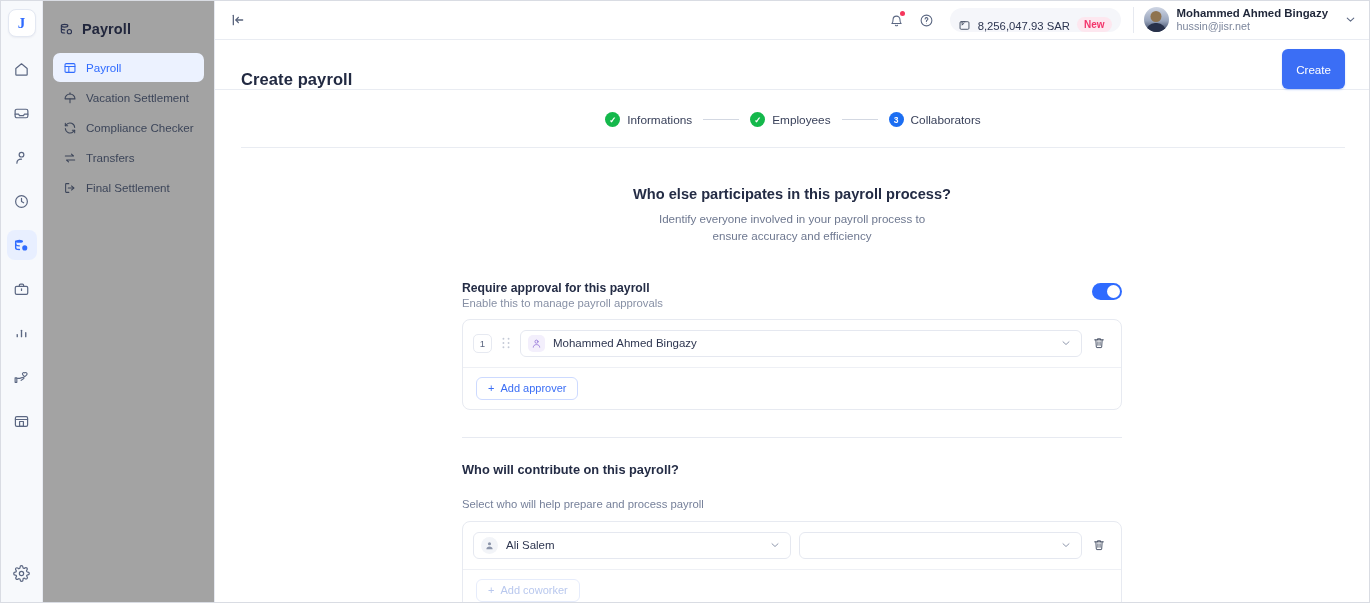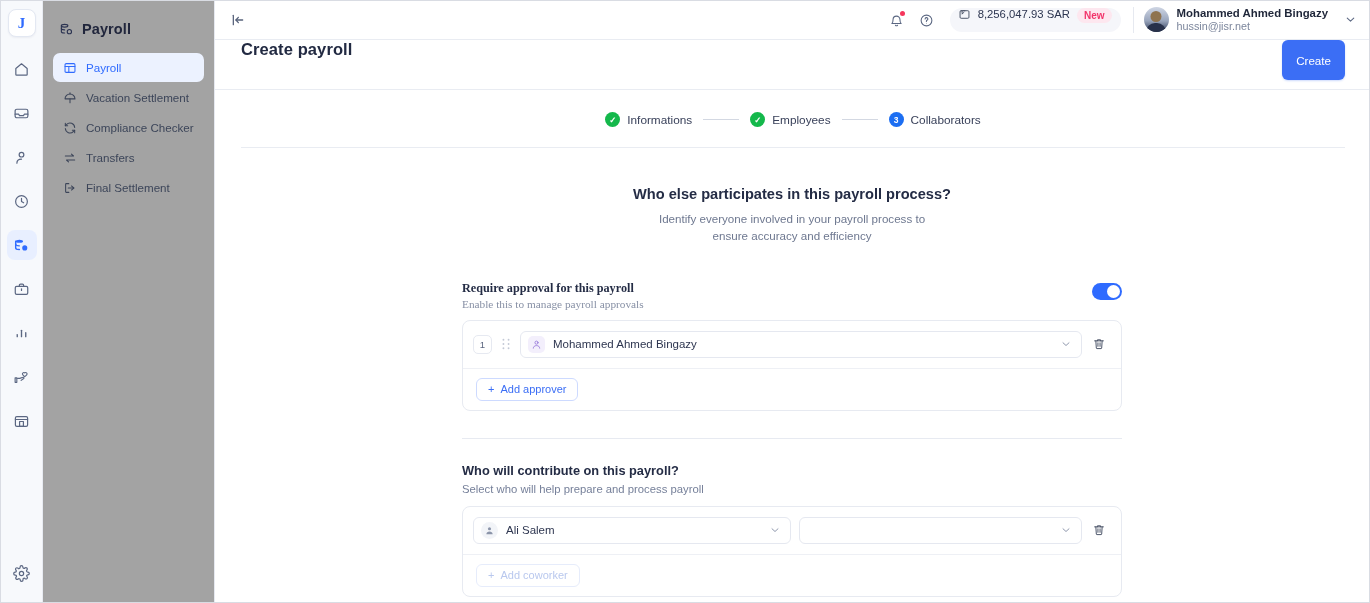--- a/index.html
+++ b/index.html
@@ -99,21 +99,21 @@
   .top-icon {
     width: 26px; height: 26px; position: relative;
     display: flex; align-items: center; justify-content: center;
     color: #5b6782; margin-right: 4px;
   }
   .dot-badge {
     position: absolute; top: 4px; right: 5px;
     width: 5px; height: 5px; border-radius: 50%; background: #f5365c;
   }
   .balance-pill {
-    display: flex; align-items: flex-start; gap: 7px;
+    display: flex; align-items: flex-end; gap: 7px;
     background: #f5f6fa; border-radius: 13px;
     height: 24px; padding: 0 9px 0 8px;
     margin: 0 10px 0 6px;
   }
   .balance-amt { font-size: 11.3px; color: #2c3550; font-weight: 400; white-space: nowrap; }
   .new-chip {
     background: #fde7ef; color: #f2356b;
     font-size: 10px; font-weight: 700;
     border-radius: 9px; padding: 2px 7px;
   }
@@ -138,21 +138,21 @@
     width: 20px; height: 9px; border-radius: 9px 9px 0 0;
     background: #28314a; z-index: 2;
   }
   .u-name { font-size: 11.4px; font-weight: 700; color: #1f2639; line-height: 1.25; white-space: nowrap;}
   .u-mail { font-size: 10.8px; color: #7c869c; line-height: 1.25; }
   .chev-user { color: #5b6782; margin-left: 8px; display:flex; }
 
   
   .page-head {
     height: 50px; flex: 0 0 50px;
-    display: flex; align-items: flex-start;
+    display: flex; align-items: flex-end;
     padding: 0 24px 0 26px;
     border-bottom: 1px solid #e9ecf2;
     margin: 0 0 0 0;
   }
   .page-title { font-size: 16.5px; font-weight: 700; color: #222a42; letter-spacing: .1px; }
   .ph-spacer { flex: 1 1 auto; }
   .create-btn {
     background: #3b6ef5; color: #fff;
     font-size: 11.6px; font-weight: 500;
     border: none; border-radius: 6px;
@@ -184,21 +184,21 @@
 
   
   .body-scroll { flex: 1 1 auto; overflow: hidden; padding-top: 38px; }
   .center-col { width: 660px; margin: 0 auto; }
 
   .intro { text-align: center; margin-bottom: 36px; }
   .intro-title { font-size: 14.6px; font-weight: 700; color: #242c45; margin-bottom: 9px; }
   .intro-sub { font-size: 11.6px; color: #6e7890; line-height: 1.45; max-width: 300px; margin: 0 auto; }
 
   .sec-headrow { display: flex; align-items: flex-start; margin-bottom: 10px; }
-  .sec-txt { flex: 1 1 auto; font-family: Liberation Serif, serif; }
+  .sec-txt { flex: 1 1 auto; }
   .sec-title { font-size: 12.2px; font-weight: 700; color: #242c45; margin-bottom: 2px; }
   .sec-sub { font-size: 11.3px; color: #8790a5; }
   .toggle {
     width: 30px; height: 17px; border-radius: 10px; background: #2f6bff;
     position: relative; flex: 0 0 30px; margin-top: 2px;
   }
   .toggle::after {
     content: ""; position: absolute; top: 2px; right: 2px;
     width: 13px; height: 13px; border-radius: 50%; background: #fff;
   }
@@ -243,21 +243,21 @@
   .ghost-btn {
     display: inline-flex; align-items: center; gap: 6px;
     height: 23px; padding: 0 11px;
     border: 1px solid #cddaff; border-radius: 6px;
     background: #fff; color: #3b6ef5; font-size: 11px;
     font-family: "Liberation Sans", sans-serif;
   }
   .ghost-btn.disabled { border-color: #e6ecfb; color: #b9c8ee; }
 
   .divider { height: 1px; background: #e7eaf1; margin: 27px 0 24px 0; }
-  .sec2-title { font-size: 12.8px; font-weight: 700; color: #242c45; margin-bottom: 5px; }
+  .sec2-title { font-size: 12.8px; font-weight: 700; color: #242c45; margin-bottom: 21px; }
   .sec2-sub { font-size: 11.3px; color: #76809a; margin-bottom: 11px; }
 
   .card-row.two .select.first { flex: 0 0 318px; }
   .card-row.two .select.second { flex: 1 1 auto; }
 </style>
 </head>
 <body>
 
 <div class="app">
 

